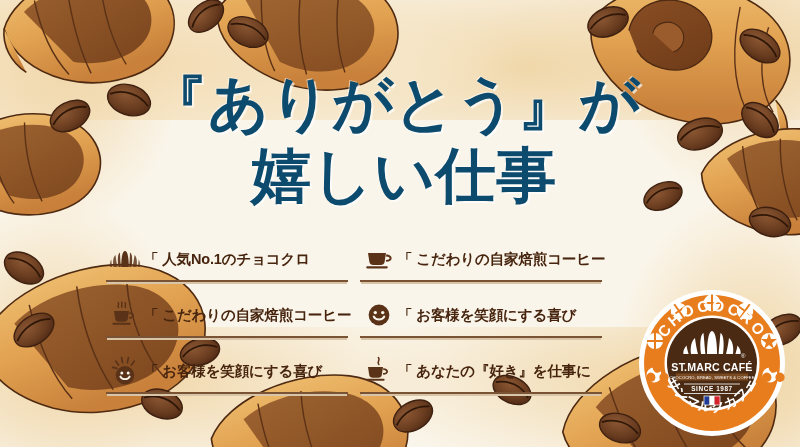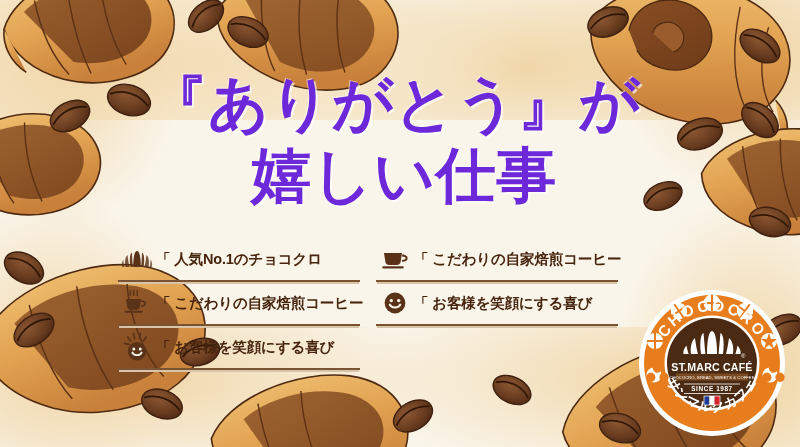--- a/index.html
+++ b/index.html
@@ -46,46 +46,47 @@
   }
 
   .deco { position: absolute; pointer-events: none; }
 
   
   #headline {
     position: absolute;
     left: 0; right: 12px;
     top: 72px;
     text-align: center;
-    color: #6d28d9;
+    color: #0c4a6e;
     line-height: 1.06;
     z-index: 5;
   }
   #headline .line {
     display: block;
     font-size: 60px;
     font-weight: bold;
     letter-spacing: 0.01em;
     text-shadow:
       2px 2px 0 rgba(255,255,255,0.65),
       -1px -1px 0 rgba(255,255,255,0.5);
   }
   #headline .line2 { margin-top: 8px; margin-left: 20px; }
 
   
   #features {
     position: absolute;
-    left: 118px;
+    left: 106px;
     top: 238px;
     width: 500px;
     display: grid;
     grid-template-columns: 242px 242px;
     column-gap: 16px;
     row-gap: 0px;
     z-index: 5;
+    gap: 12px;
   }
   .feat {
     position: relative;
     display: flex;
     align-items: center;
     height: 42px;
     border-bottom: 2px solid #7a5335;
     box-shadow: 0 3px 0 -1px #d8c5a8;
   }
   .feat-icon {
@@ -376,20 +377,33 @@
           </g>
           <circle cx="16" cy="20.2" r="9.2" fill="#5a3218"></circle>
           <circle cx="12.8" cy="18.1" r="1.5" fill="#faf5ea"></circle>
           <circle cx="19.2" cy="18.1" r="1.5" fill="#faf5ea"></circle>
           <path d="M11.4 21.6 C12.8 25 19.2 25 20.6 21.6" fill="none" stroke="#faf5ea" stroke-width="1.9" stroke-linecap="round"></path>
         </svg>
       </span>
       <span class="feat-text">「 お客様を笑顔にする喜び</span>
     </div>
 
+    <div class="feat">
+      <span class="feat-icon">
+        <svg width="30" height="30" viewBox="0 0 30 30" aria-hidden="true">
+          <path d="M14.8 8.4 C12.2 6.4 16.8 4.4 14.4 1.6" fill="none" stroke="#5a3218" stroke-width="1.6" stroke-linecap="round"></path>
+          <g fill="#5a3218">
+            <path d="M4 11 L19 11 L17.8 19 C17.5 20.8 16.2 21.7 14.4 21.7 L8.6 21.7 C6.8 21.7 5.5 20.8 5.2 19 Z"></path>
+            <path d="M19.2 12.2 C22.6 12.2 24 13.8 24 15.6 C24 17.5 22.4 18.8 19.2 18.8 L18.9 17.1 C20.8 17.1 22.2 16.7 22.2 15.6 C22.2 14.6 21 14 19.1 14 Z"></path>
+            <rect x="2.4" y="22.8" width="18.2" height="2" rx="1"></rect>
+          </g>
+        </svg>
+      </span>
+      <span class="feat-text">「 あなたの『好き』を仕事に</span>
+    </div>
   </div>
 
   <div id="logo">
     <svg width="148" height="148" viewBox="0 0 148 148" aria-hidden="true">
       <defs>
         <path id="arcTop" d="M 22 74 A 52 52 0 0 1 126 74"></path>
         <path id="arcBottom" d="M 26 74 A 48 48 0 0 0 122 74"></path>
       </defs>
 
       <circle cx="74" cy="74" r="73" fill="#ffffff"></circle>

